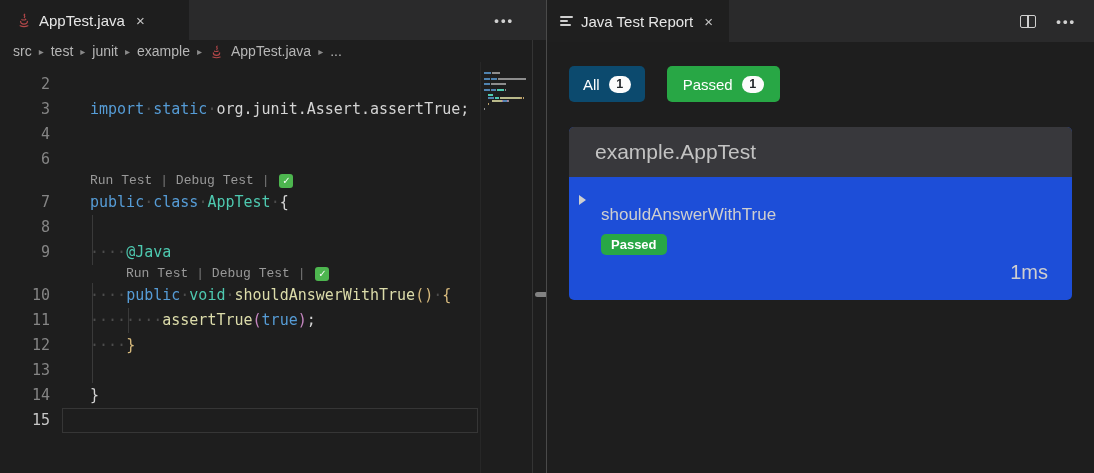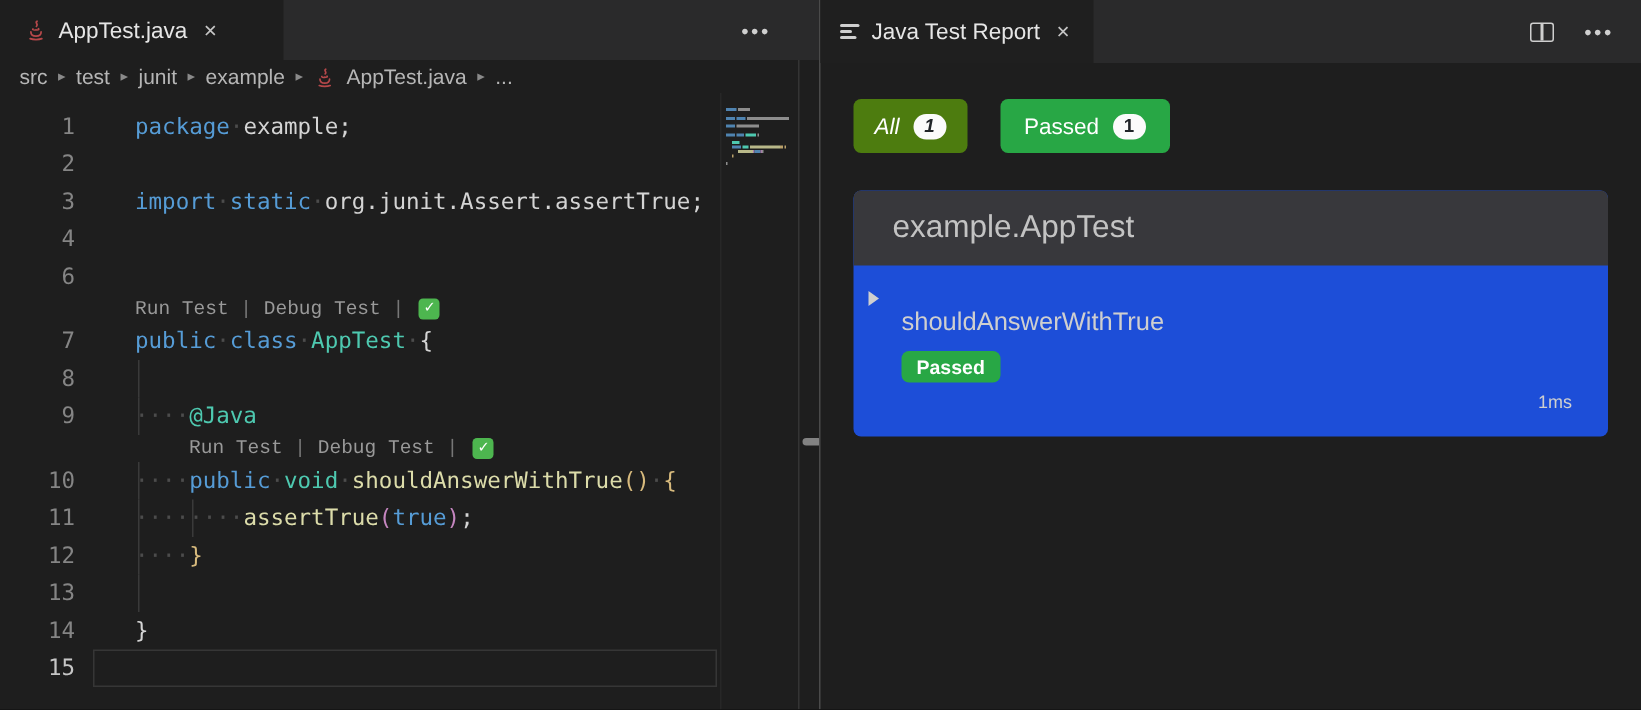--- a/index.html
+++ b/index.html
@@ -106,21 +106,21 @@
     display:inline-block; cursor:pointer;
   }
   .split-icon::after { content:""; position:absolute; left:6px; top:0; bottom:0; width:1.4px; background:#cfcfcf; }
   .panel-body { position:absolute; left:0; top:42px; right:0; bottom:0; padding:24px 22px; }
   .filters { display:flex; gap:22px; }
   .filter-btn {
     display:flex; align-items:center; gap:9px; height:36px; padding:0 14px;
     border:none; border-radius:5px; color:#ffffff; font-size:15px;
     font-family:"Liberation Sans", sans-serif; cursor:pointer;
   }
-  .filter-all { background:#4d7c0f;font-style:italic; }
+  .filter-all { background:#0c4a6e; }
   .filter-passed { background:#28a745; padding:0 16px; }
   .count-pill {
     display:inline-block; min-width:22px; padding:0 7px; height:17px; line-height:17px;
     background:#fbfbfb; color:#212529; border-radius:9px; font-size:12.5px;
     font-weight:bold; text-align:center;
   }
   .suite-card { margin-top:25px; background:#1d4ed8; border-radius:5px; overflow:hidden; }
   .suite-header {
     height:50px; background:#38383c; display:flex; align-items:center;
     padding:0 26px; font-size:21px; color:#c3c3c3;
@@ -129,21 +129,21 @@
   .twisty {
     display:inline-block; width:0; height:0; cursor:pointer;
     border-left:7px solid #cfcfcf; border-top:5px solid transparent; border-bottom:5px solid transparent;
   }
   .test-name { margin:4px 0 0 32px; font-size:17px; color:#cfcfcf; }
   .badge-row { margin:9px 0 0 32px; }
   .status-badge {
     display:inline-block; background:#28a745; color:#ffffff; font-size:13px; font-weight:bold;
     padding:3px 10px; border-radius:5px;
   }
-  .duration { text-align:right; padding:6px 24px 16px 0; font-size:12px; color:#cfcfcf; }
+  .duration { text-align:right; padding:6px 24px 16px 0; font-size:20px; color:#cfcfcf; }
 </style>
 </head>
 <body>
 
 <div class="app">
 
   <div class="left-group">
     <div class="tabbar">
       <div class="tab">
         <span class="crumb-icon">
@@ -179,21 +179,20 @@
           <path d="M4.1 12.8 C6 13.6 10 13.6 11.9 12.8"></path>
         </svg>
       </span>
       <span class="crumb">AppTest.java</span>
       <span class="crumb-sep">▸</span>
       <span class="crumb">...</span>
     </div>
 
     <div class="code-area">
       <div id="code-rows">
-          <div class="row code-row"><span class="lnum">1</span><span class="ltext"><span class="c-kw">package</span><span class="c-ws">·</span><span class="c-pl">example;</span></span></div>
           <div class="row code-row"><span class="lnum">2</span><span class="ltext"></span></div>
           <div class="row code-row"><span class="lnum">3</span><span class="ltext"><span class="c-kw">import</span><span class="c-ws">·</span><span class="c-kw">static</span><span class="c-ws">·</span><span class="c-pl">org.junit.Assert.assertTrue;</span></span></div>
           <div class="row code-row"><span class="lnum">4</span><span class="ltext"></span></div>
           <div class="row code-row"><span class="lnum">6</span><span class="ltext"></span></div>
           <div class="row lens-row"><span class="lnum"></span><span class="ltext lens-text" style="padding-left: 40px;"><span class="lens-link">Run Test</span><span class="lens-sep"> | </span><span class="lens-link">Debug Test</span><span class="lens-sep"> | </span><span class="lens-check">✓</span></span></div>
           <div class="row code-row"><span class="lnum">7</span><span class="ltext"><span class="c-kw">public</span><span class="c-ws">·</span><span class="c-kw">class</span><span class="c-ws">·</span><span class="c-ty">AppTest</span><span class="c-ws">·</span><span class="c-pl">{</span></span></div>
           <div class="row code-row"><span class="lnum">8</span><span class="ltext"></span><span class="guide" style="left: 88px;"></span></div>
           <div class="row code-row"><span class="lnum">9</span><span class="ltext"><span class="c-ws">····</span><span class="c-ty">@Java</span></span><span class="guide" style="left: 88px;"></span></div>
           <div class="row lens-row"><span class="lnum"></span><span class="ltext lens-text" style="padding-left: 76px;"><span class="lens-link">Run Test</span><span class="lens-sep"> | </span><span class="lens-link">Debug Test</span><span class="lens-sep"> | </span><span class="lens-check">✓</span></span></div>
           <div class="row code-row"><span class="lnum">10</span><span class="ltext"><span class="c-ws">····</span><span class="c-kw">public</span><span class="c-ws">·</span><span class="c-ty">void</span><span class="c-ws">·</span><span class="c-fn">shouldAnswerWithTrue</span><span class="c-br2">()</span><span class="c-ws">·</span><span class="c-br2">{</span></span><span class="guide" style="left: 88px;"></span></div>

